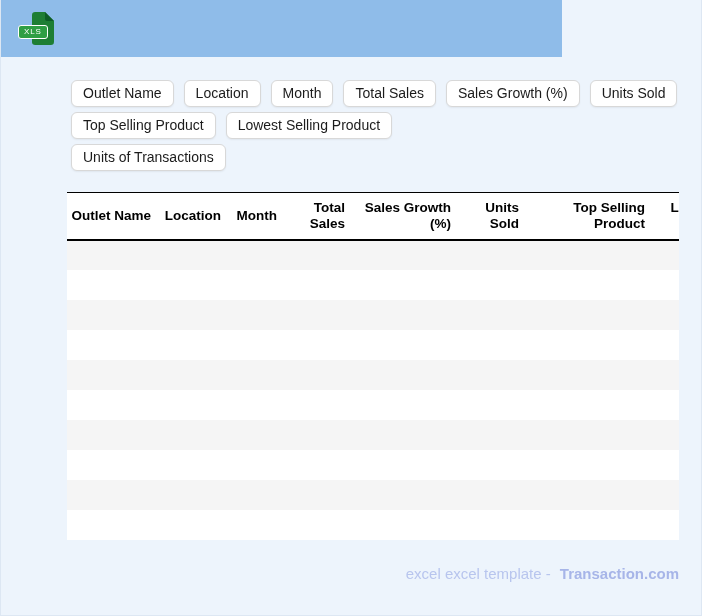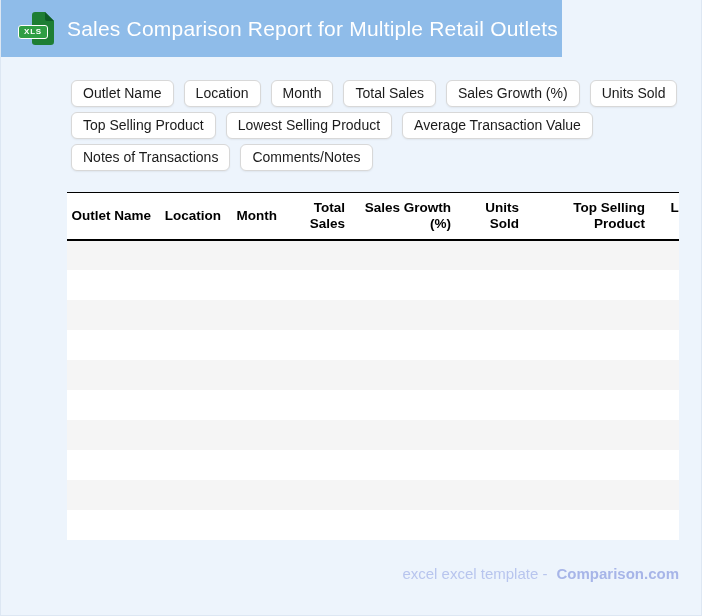--- a/index.html
+++ b/index.html
@@ -31,21 +31,21 @@
   .xls-badge {
     position: absolute;
     left: -14px; top: 13px;
     height: 14px;
     padding: 0 5px;
     background: #2f9e44;
     border: 1px solid #ffffff;
     border-radius: 3px;
     color: #ffffff;
     font-size: 8px;
-    font-weight: bold;
+    font-weight: normal;
     letter-spacing: 0.8px;
     display: flex; align-items: center;
     line-height: 1;
   }
   .title {
     margin-left: 13px;
     color: #ffffff;
     font-size: 21px;
     font-weight: 500;
     letter-spacing: 0.2px;
@@ -122,40 +122,37 @@
 <div class="page">
 
   <header class="titlebar">
     <span class="file-icon">
       <svg viewBox="0 0 22 33" aria-hidden="true">
         <path d="M3.2 0 H13 L22 9 V29.8 Q22 33 18.8 33 H3.2 Q0 33 0 29.8 V3.2 Q0 0 3.2 0 Z" fill="#1e7e34"></path>
         <path d="M13 0 L22 9 H15 Q13 9 13 7 Z" fill="#0d5c26"></path>
       </svg>
       <span class="xls-badge">XLS</span>
     </span>
-    <h1 class="title">Sales Comparison Report for Multiple Retail Outlets</h1>
   </header>
 
   <div class="chips" id="chips">
       <div class="chip-row">
         <span class="chip">Outlet Name</span>
         <span class="chip">Location</span>
         <span class="chip">Month</span>
         <span class="chip">Total Sales</span>
         <span class="chip">Sales Growth (%)</span>
         <span class="chip">Units Sold</span>
       </div>
       <div class="chip-row">
         <span class="chip">Top Selling Product</span>
         <span class="chip">Lowest Selling Product</span>
-        <span class="chip">Average Transaction Value</span>
       </div>
       <div class="chip-row">
-        <span class="chip">Notes of Transactions</span>
-        <span class="chip">Comments/Notes</span>
+        <span class="chip">Units of Transactions</span>
       </div>
     </div>
 
   <div class="table-clip">
     <table>
       <colgroup>
         <col style="width:88px">
           <col style="width:70px">
           <col style="width:56px">
           <col style="width:68px">
@@ -275,16 +272,16 @@
             <td></td>
             <td></td>
             <td></td>
             <td></td>
           </tr>
         </tbody>
     </table>
   </div>
 
   <div class="footer">
-    <span>excel excel template -</span><a class="brand">Comparison.com</a>
+    <span>excel excel template -</span><a class="brand">Transaction.com</a>
   </div>
 
 </div>
 
 </body></html>

